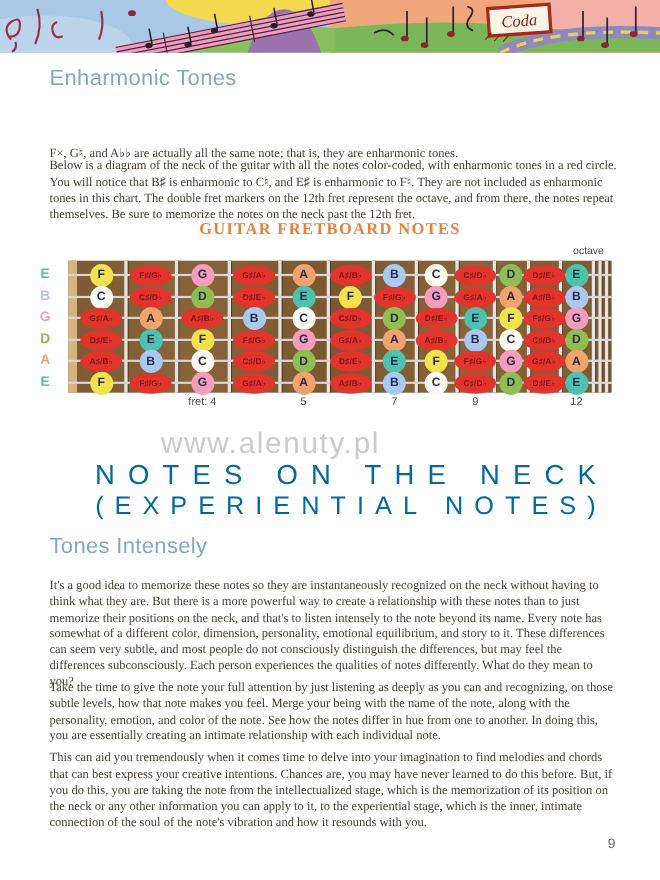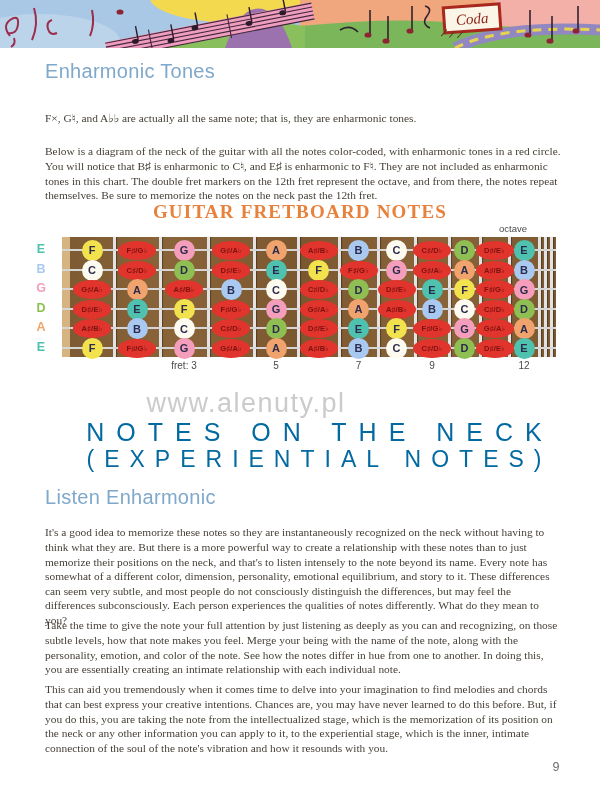--- a/index.html
+++ b/index.html
@@ -5,21 +5,21 @@
   html,body{margin:0;padding:0;background:#e8e8e8;}
   .page{position:relative;width:600px;height:800px;background:#ffffff;overflow:hidden;
         font-family:"Liberation Serif","DejaVu Serif",serif;color:#3f3b33;}
   .abs{position:absolute;}
   .para{position:absolute;left:45px;width:517px;font-size:11.4px;line-height:14.6px;
         color:#453f36;text-align:left;}
   .sec-heading{position:absolute;left:45px;font-family:"Liberation Sans","DejaVu Sans",sans-serif;
         font-size:20px;font-weight:400;color:#7fa8ca;letter-spacing:.3px;}
   .fret-title{position:absolute;left:0;width:600px;text-align:center;
         font-family:"Liberation Serif","DejaVu Serif",serif;font-weight:bold;
-        font-size:19px;letter-spacing:1.2px;color:#e8813c;}
+        font-size:15px;letter-spacing:1.2px;color:#e8813c;}
   .watermark{position:absolute;left:0;width:492px;text-align:center;
         font-family:"Liberation Sans","DejaVu Sans",sans-serif;
         font-size:27px;color:#cbcbcb;letter-spacing:1.5px;}
   .bigtitle{position:absolute;left:0;width:600px;text-align:center;
         font-family:"Liberation Sans","DejaVu Sans",sans-serif;color:#0369a1;margin-left:14px;}
   .bigtitle.l1{font-size:25px;letter-spacing:12px;padding-left:12px;box-sizing:border-box;}
   .bigtitle.l2{font-size:23px;letter-spacing:10px;padding-left:10px;box-sizing:border-box;}
   #board{position:absolute;left:62px;top:237px;width:494px;height:120px;
         background:linear-gradient(90deg,#7d5a32,#8a6439 22%,#7b5730 48%,#8a6439 74%,#7d5a32);}
   .nut{position:absolute;left:0;top:0;width:8px;height:120px;background:#d8b382;}
@@ -27,21 +27,21 @@
         box-shadow:1px 0 1px rgba(0,0,0,.35);z-index:1;}
   .gstring{position:absolute;left:0;width:494px;height:2px;background:#d6d6d6;z-index:2;}
   .note{position:absolute;z-index:3;display:flex;align-items:center;justify-content:center;
         font-family:"Liberation Sans","DejaVu Sans",sans-serif;font-weight:bold;}
   .note.nat{width:21px;height:21px;border-radius:50%;font-size:11px;}
   .note.acc{width:38px;height:19px;border-radius:50%;font-size:7.5px;letter-spacing:.2px;}
   .string-label{position:absolute;left:30px;width:22px;text-align:center;
         font-family:"Liberation Sans","DejaVu Sans",sans-serif;font-weight:bold;font-size:12.5px;}
   .fret-num{position:absolute;top:360px;width:80px;text-align:center;
         font-family:"Liberation Sans","DejaVu Sans",sans-serif;font-size:10px;color:#4a4a4a;}
-  .octave-label{position:absolute;left:499px;top:223px;width:50px;text-align:left;
+  .octave-label{position:absolute;left:499px;top:223px;width:50px;text-align:right;
         font-family:"Liberation Sans","DejaVu Sans",sans-serif;font-size:9.5px;color:#4a4a4a;}
   .page-num{position:absolute;left:545px;top:760px;width:22px;text-align:center;
         font-family:"Liberation Sans","DejaVu Sans",sans-serif;font-size:12.5px;color:#6b6b6b;}
   strong{font-weight:bold;}
 </style>
 </head>
 <body>
 
 <div class="page">
 
@@ -120,21 +120,21 @@
           <line x1="448" y1="36" x2="454" y2="30"></line>
           <line x1="456" y1="37" x2="462" y2="31"></line>
         </g>
       <text x="472" y="24" text-anchor="middle" font-size="15" font-style="italic" font-family="Liberation Serif, DejaVu Serif, serif" fill="#8e1f16">Coda</text>
     </g>
   </svg>
 
   <div class="sec-heading" style="top:60px;">Enharmonic Tones</div>
 
 
-  <p class="para" style="top:100px;">F×, G♮, and A♭♭ are actually all the same note; that is, they are enharmonic tones.</p>
+  <p class="para" style="top:122px;">F×, G♮, and A♭♭ are actually all the same note; that is, they are enharmonic tones.</p>
 
   <p class="para" style="top:133px;">Below is a diagram of the neck of the guitar with all the notes color-coded, with enharmonic tones in a red circle. You will notice that B♯ is enharmonic to C♮, and E♯ is enharmonic to F♮. They are not included as enharmonic tones in this chart. The double fret markers on the 12th fret represent the octave, and from there, the notes repeat themselves. Be sure to memorize the notes on the neck past the 12th fret.</p>
 
   <div class="fret-title" style="top:201px;">GUITAR FRETBOARD NOTES</div>
 
   <div class="octave-label">octave</div>
 
   <div id="labels">
       <div class="string-label" style="top: 241.5px; color: rgb(78, 194, 174);">E</div>
       <div class="string-label" style="top: 261.5px; color: rgb(169, 201, 240);">B</div>
@@ -232,31 +232,31 @@
       <div class="note nat" style="background: rgb(240, 163, 108); color: rgb(43, 43, 78); left: 203.5px; top: 100.5px;">A</div>
       <div class="note acc" style="background: rgb(224, 52, 44); color: rgb(124, 18, 16); left: 237.5px; top: 101.5px;">A♯/B♭</div>
       <div class="note nat" style="background: rgb(169, 201, 240); color: rgb(43, 43, 78); left: 286px; top: 100.5px;">B</div>
       <div class="note nat" style="background: rgb(253, 251, 239); color: rgb(43, 43, 78); left: 324px; top: 100.5px;">C</div>
       <div class="note acc" style="background: rgb(224, 52, 44); color: rgb(124, 18, 16); left: 351px; top: 101.5px;">C♯/D♭</div>
       <div class="note nat" style="background: rgb(143, 191, 82); color: rgb(43, 43, 78); left: 392px; top: 100.5px;">D</div>
       <div class="note acc" style="background: rgb(224, 52, 44); color: rgb(124, 18, 16); left: 413.5px; top: 101.5px;">D♯/E♭</div>
       <div class="note nat" style="background: rgb(78, 194, 174); color: rgb(43, 43, 78); left: 451.5px; top: 100.5px;">E</div>
     </div>
   <div id="fretnums">
-      <div class="fret-num" style="left: 144px;">fret: 3</div>
+      <div class="fret-num" style="left: 144px;">fret: 4</div>
       <div class="fret-num" style="left: 236px;">5</div>
       <div class="fret-num" style="left: 318.5px;">7</div>
       <div class="fret-num" style="left: 392px;">9</div>
       <div class="fret-num" style="left: 484px; text-align: center;">12</div>
     </div>
 
   <div class="watermark" style="top:388px;">www.alenuty.pl</div>
   <div class="bigtitle l1" style="top:418px;">NOTES ON THE NECK</div>
   <div class="bigtitle l2" style="top:446px;">(EXPERIENTIAL NOTES)</div>
 
-  <div class="sec-heading" style="top:486px;">Listen Enharmonic</div>
+  <div class="sec-heading" style="top:486px;">Tones Intensely</div>
 
   <p class="para" style="top:514px;">It's a good idea to memorize these notes so they are instantaneously recognized on the neck without having to think what they are. But there is a more powerful way to create a relationship with these notes than to just memorize their positions on the neck, and that's to listen intensely to the note beyond its name. Every note has somewhat of a different color, dimension, personality, emotional equilibrium, and story to it. These differences can seem very subtle, and most people do not consciously distinguish the differences, but may feel the differences subconsciously. Each person experiences the qualities of notes differently. What do they mean to you?</p>
   <p class="para" style="top:607px;">Take the time to give the note your full attention by just listening as deeply as you can and recognizing, on those subtle levels, how that note makes you feel. Merge your being with the name of the note, along with the personality, emotion, and color of the note. See how the notes differ in hue from one to another. In doing this, you are essentially creating an intimate relationship with each individual note.</p>
   <p class="para" style="top:671px;">This can aid you tremendously when it comes time to delve into your imagination to find melodies and chords that can best express your creative intentions. Chances are, you may have never learned to do this before. But, if you do this, you are taking the note from the intellectualized stage, which is the memorization of its position on the neck or any other information you can apply to it, to the experiential stage, which is the inner, intimate connection of the soul of the note's vibration and how it resounds with you.</p>
 
   <div class="page-num">9</div>
 </div>
 
 </body></html>

